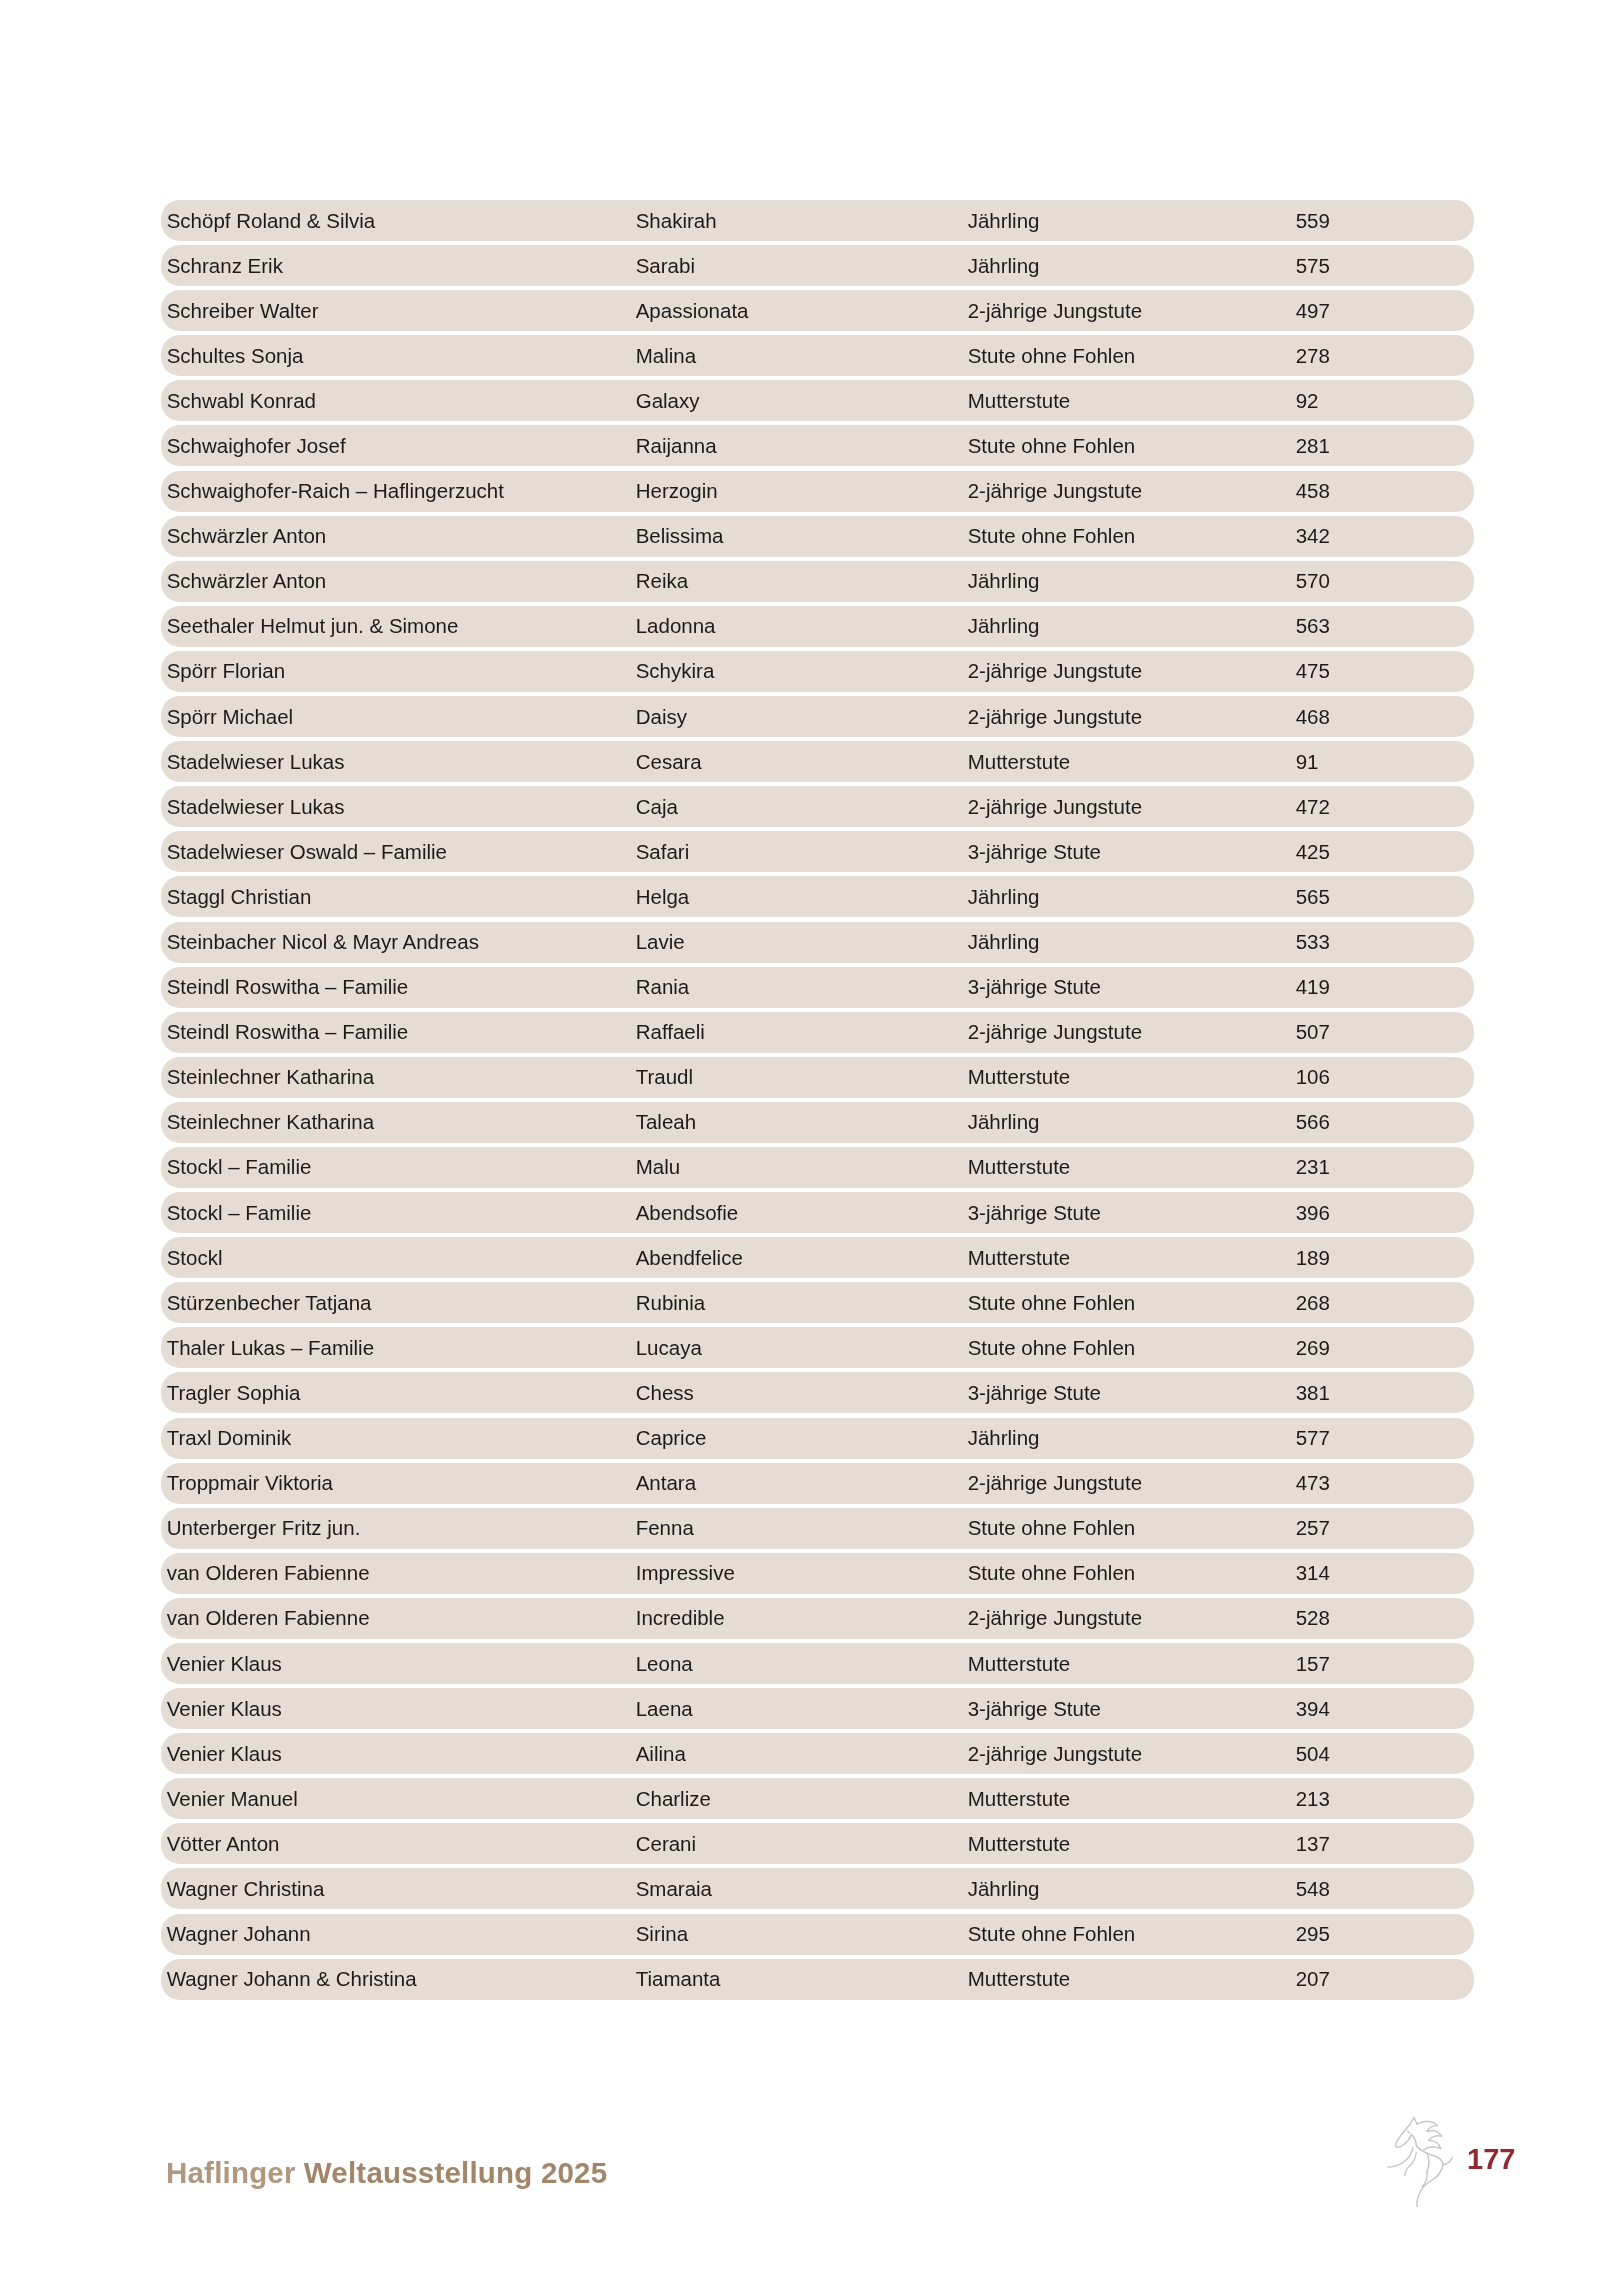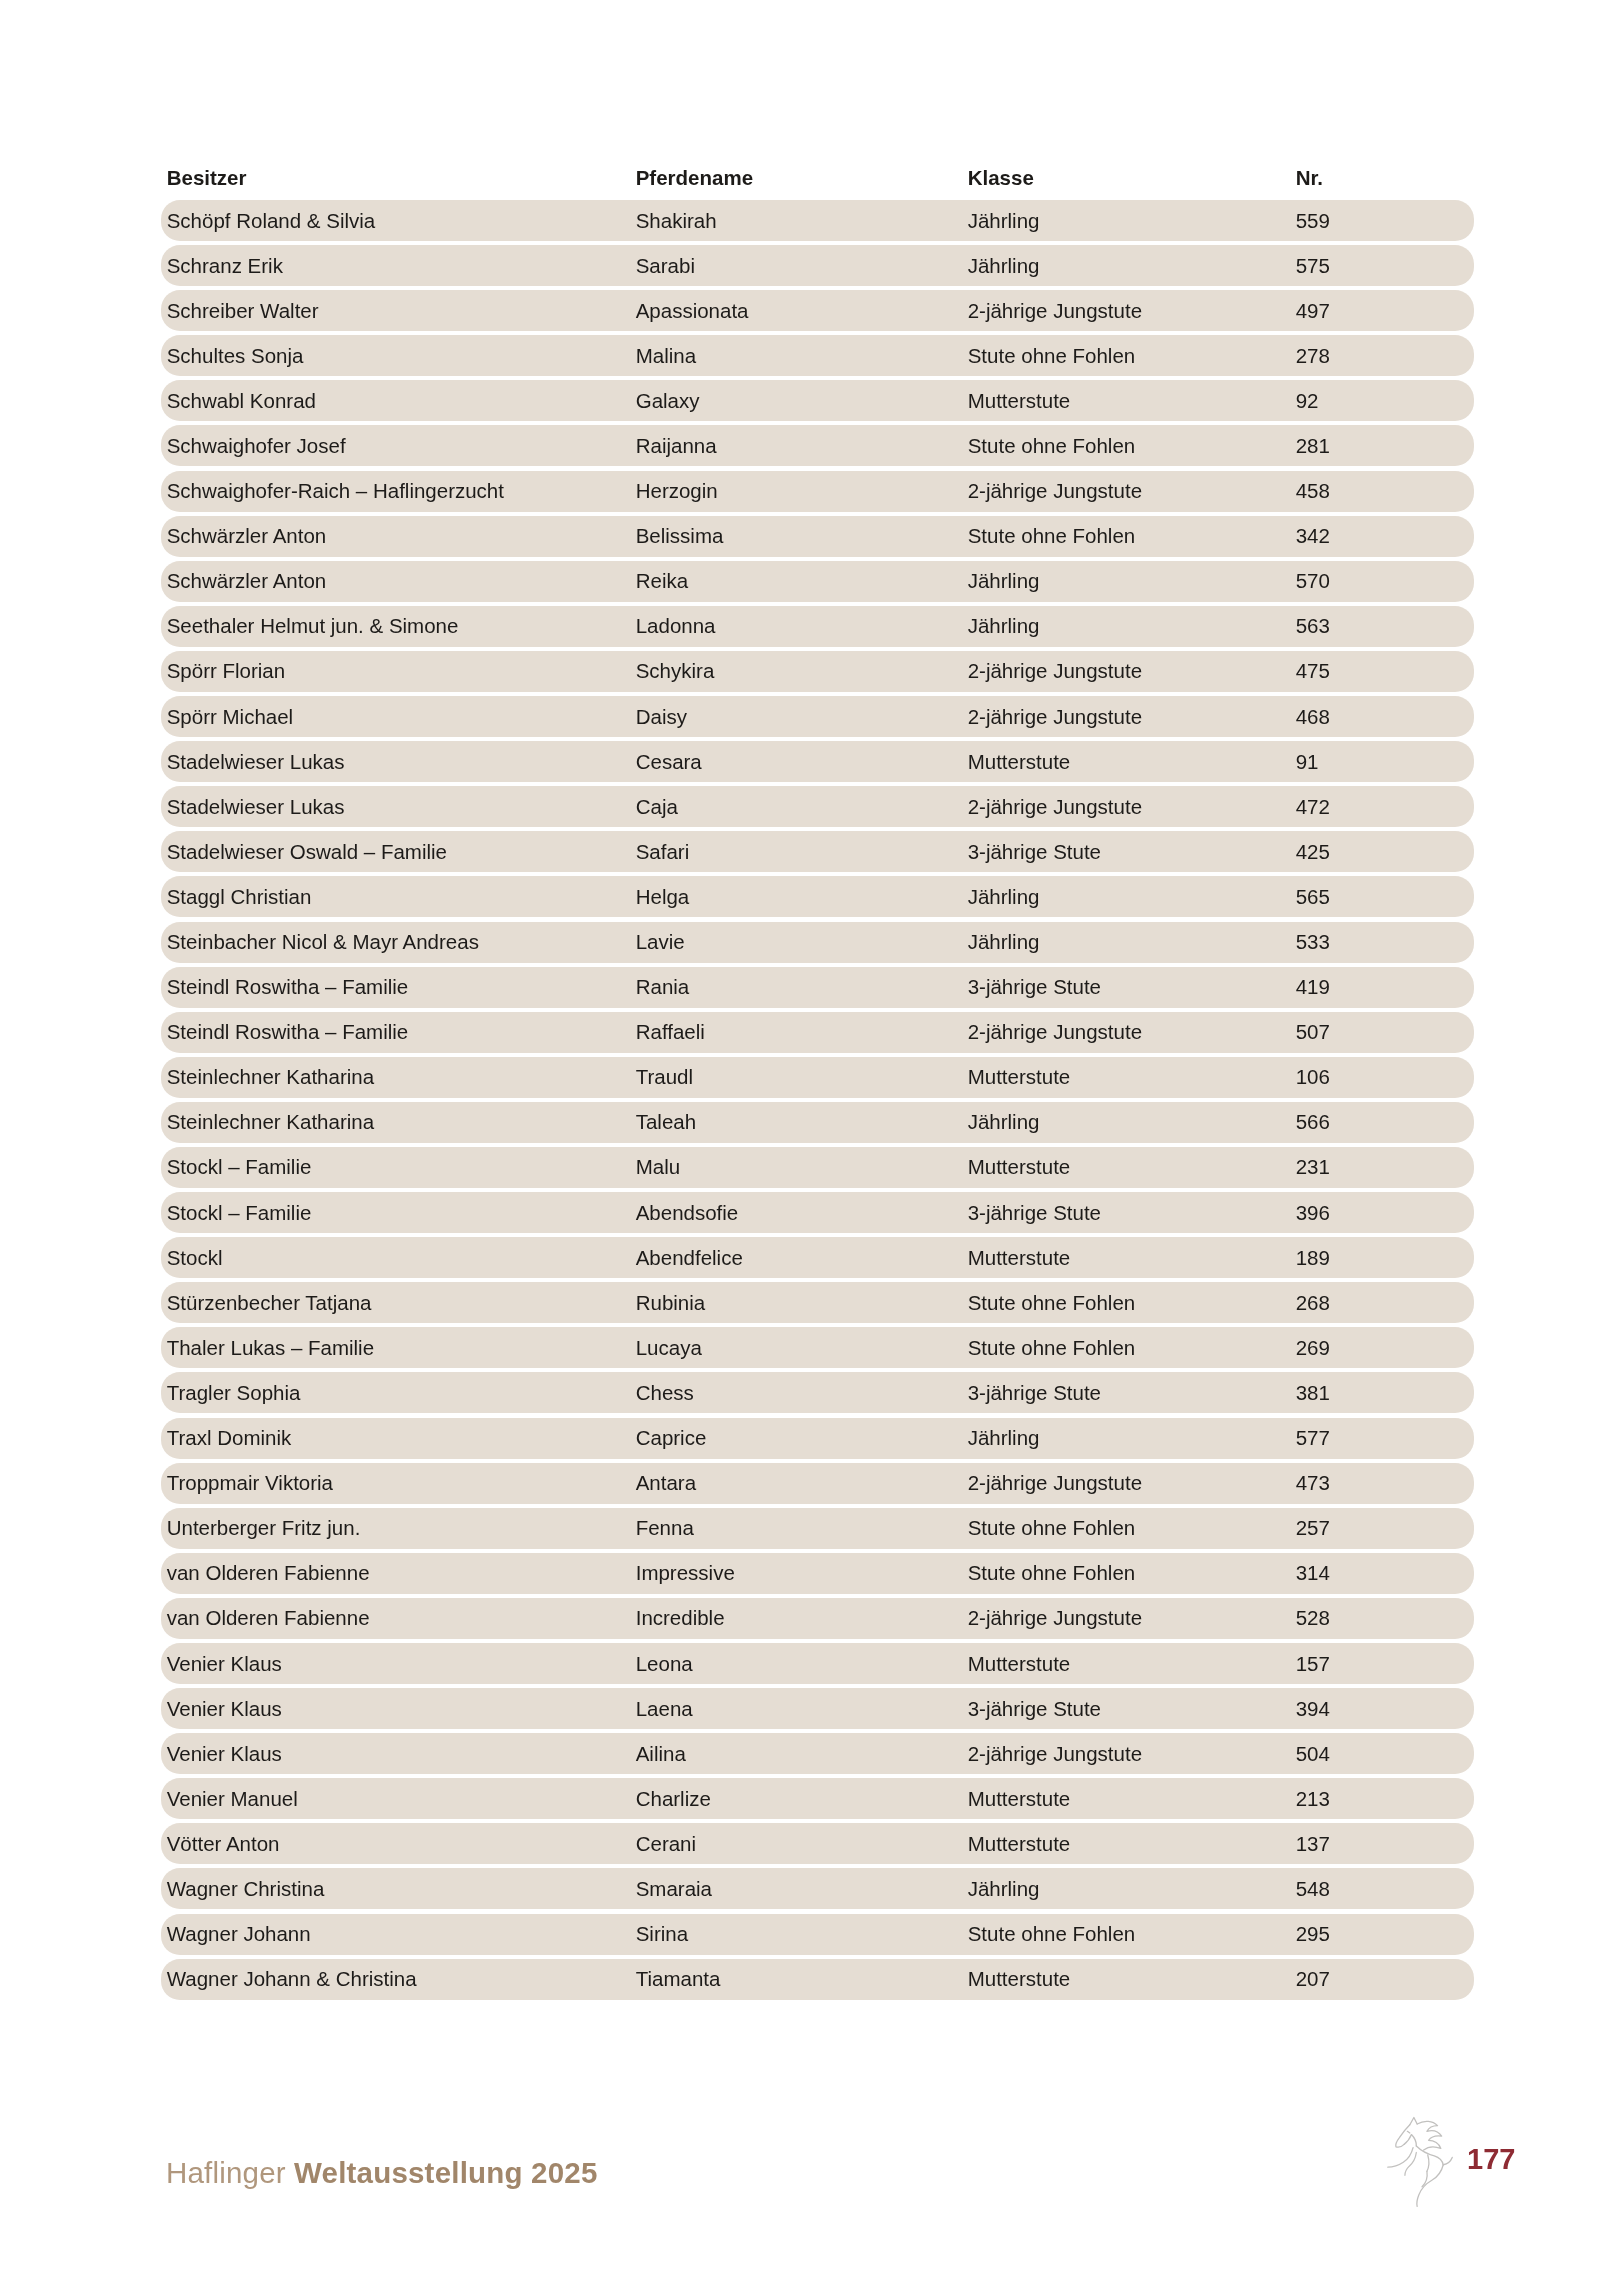--- a/index.html
+++ b/index.html
@@ -30,39 +30,33 @@
     height:41px;margin-bottom:4.1px;background:var(--row-bg);
     display:grid;grid-template-columns:469px 332px 328px 1fr;
     align-items:center;font-size:20.5px;border-radius:19px;
   }
   .row .c{padding-left:5.7px;white-space:nowrap;overflow:hidden;}
 
   
   .brand{
     position:absolute;left:166px;top:2156px;font-size:29.5px;white-space:nowrap;
   }
-  .brand .light{font-weight:400;color:var(--brand-light);letter-spacing:0.2px;}
+  .brand .light{font-weight:700;color:var(--brand-light);letter-spacing:0.2px;}
   .brand .bold{font-weight:700;color:var(--brand-bold);margin-left:8.2px;letter-spacing:0.2px;}
   .pagenum{
     position:absolute;left:1467px;top:2143px;
     font-size:29px;font-weight:700;color:var(--pagenum);
   }
   .horse-logo{position:absolute;left:1385px;top:2115px;width:79px;height:93px;}
 </style>
 </head>
 <body>
 
 <div class="page">
 
-  <div class="thead">
-    <div class="c">Besitzer</div>
-    <div class="c">Pferdename</div>
-    <div class="c">Klasse</div>
-    <div class="c">Nr.</div>
-  </div>
 
   <div class="tbody" id="tbody">
       <div class="row">
       <div class="c">Schöpf Roland &amp; Silvia</div>
       <div class="c">Shakirah</div>
       <div class="c">Jährling</div>
       <div class="c">559</div>
     </div>
       <div class="row">
       <div class="c">Schranz Erik</div>

